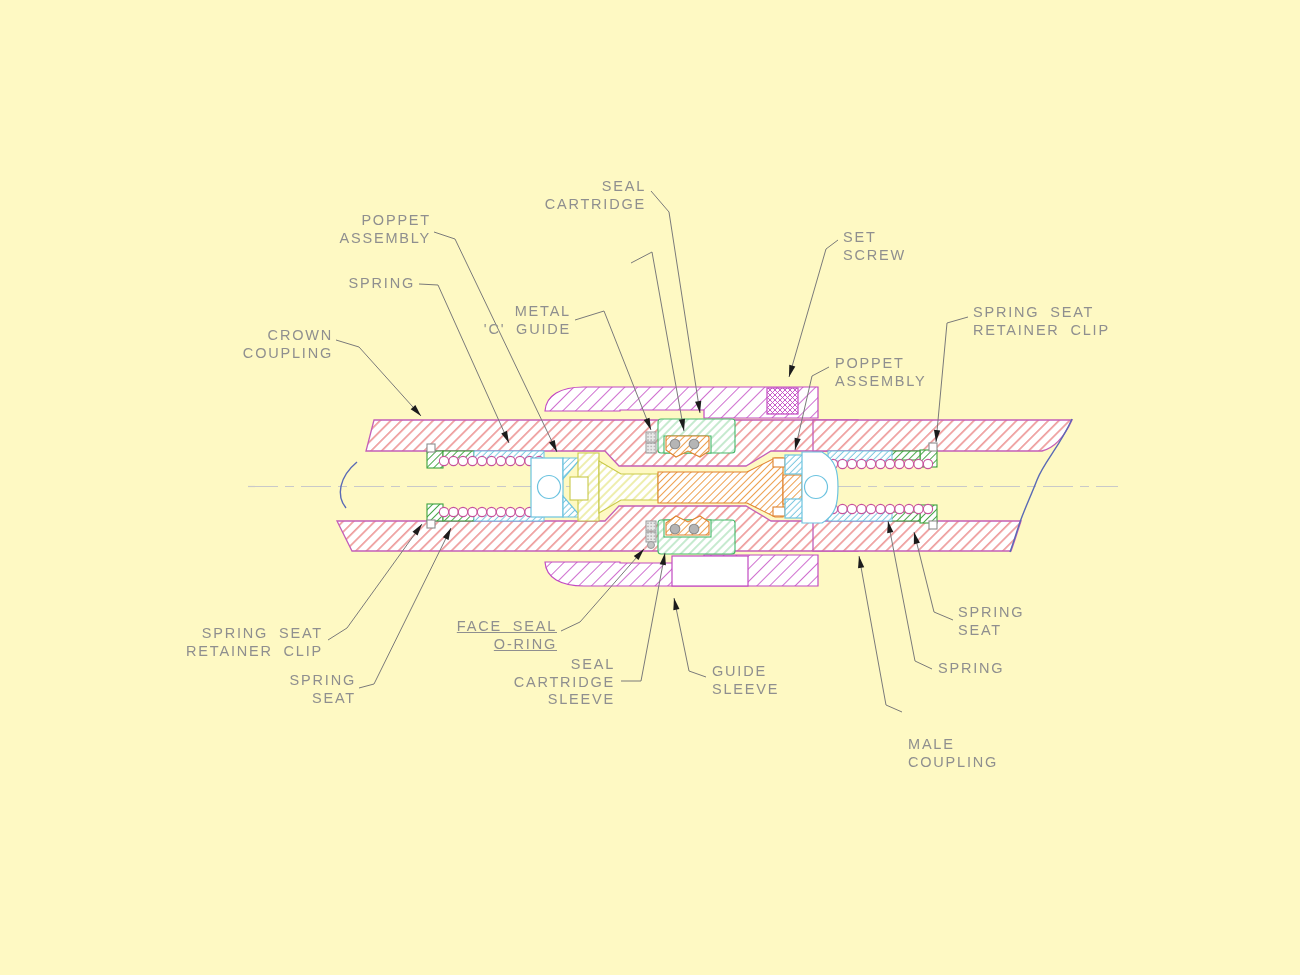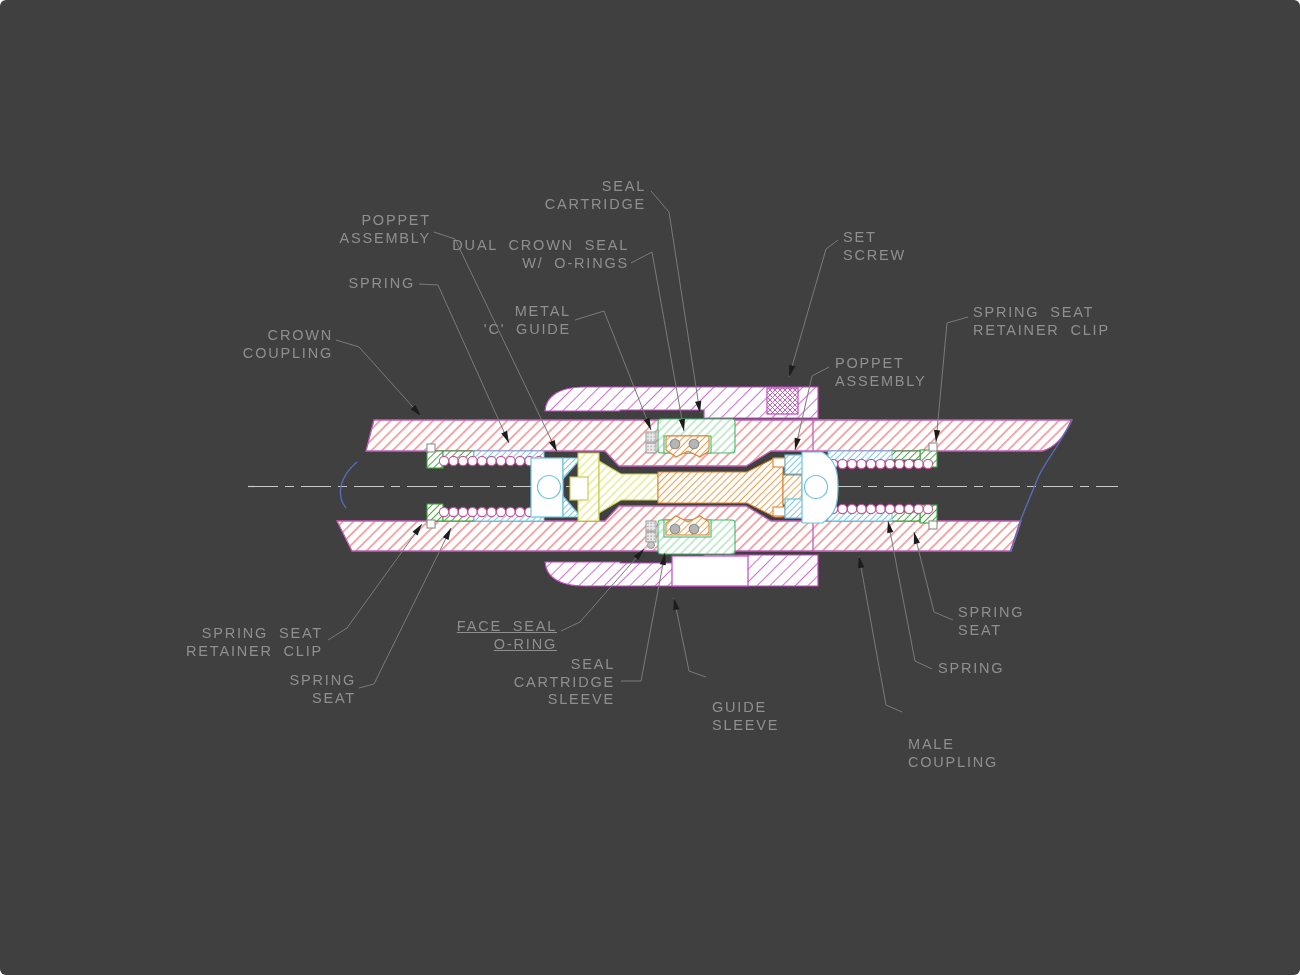--- a/index.html
+++ b/index.html
@@ -1,17 +1,17 @@
 <!DOCTYPE html>
 <html><head>
 <meta charset="utf-8">
 <style>
   html,body{margin:0;padding:0;background:#fff;}
-  #stage{position:relative;width:1300px;height:975px;background:#404040;overflow:hidden;
-         font-family:"Liberation Sans",sans-serif;border-radius:6px;}
+  #stage{position:relative;width:1300px;height:975px;background:#fef9c3;overflow:hidden;
+         font-family:"Liberation Sans",sans-serif;}
   #drawing{position:absolute;left:0;top:0;}
   .lbl{position:absolute;color:#8f8f8f;font-size:14.5px;line-height:17.5px;
        letter-spacing:1.8px;word-spacing:5px;white-space:nowrap;}
   .lbl span{display:block;}
   .ra{text-align:right;}
 </style>
 </head>
 <body>
 
 <div id="stage">
@@ -201,24 +201,20 @@
 </svg>
 
 <div class="lbl ra" style="right:654px;top:178px;">
   <span>SEAL</span>
   <span>CARTRIDGE</span>
 </div>
 <div class="lbl ra" style="right:869px;top:212px;">
   <span>POPPET</span>
   <span>ASSEMBLY</span>
 </div>
-<div class="lbl ra" style="right:671px;top:237px;">
-  <span>DUAL CROWN SEAL</span>
-  <span>W/ O-RINGS</span>
-</div>
 <div class="lbl" style="left:843px;top:229px;">
   <span>SET</span>
   <span>SCREW</span>
 </div>
 <div class="lbl ra" style="right:885px;top:275px;">
   <span>SPRING</span>
 </div>
 <div class="lbl ra" style="right:729px;top:303px;">
   <span>METAL</span>
   <span>'C' GUIDE</span>
@@ -245,21 +241,21 @@
 </div>
 <div class="lbl ra" style="right:743px;top:618px;text-decoration:underline;">
   <span>FACE SEAL</span>
   <span>O-RING</span>
 </div>
 <div class="lbl ra" style="right:685px;top:656px;">
   <span>SEAL</span>
   <span>CARTRIDGE</span>
   <span>SLEEVE</span>
 </div>
-<div class="lbl" style="left:712px;top:663px;margin-top:36px;">
+<div class="lbl" style="left:712px;top:663px;">
   <span>GUIDE</span>
   <span>SLEEVE</span>
 </div>
 <div class="lbl" style="left:958px;top:604px;">
   <span>SPRING</span>
   <span>SEAT</span>
 </div>
 <div class="lbl" style="left:938px;top:660px;">
   <span>SPRING</span>
 </div>

